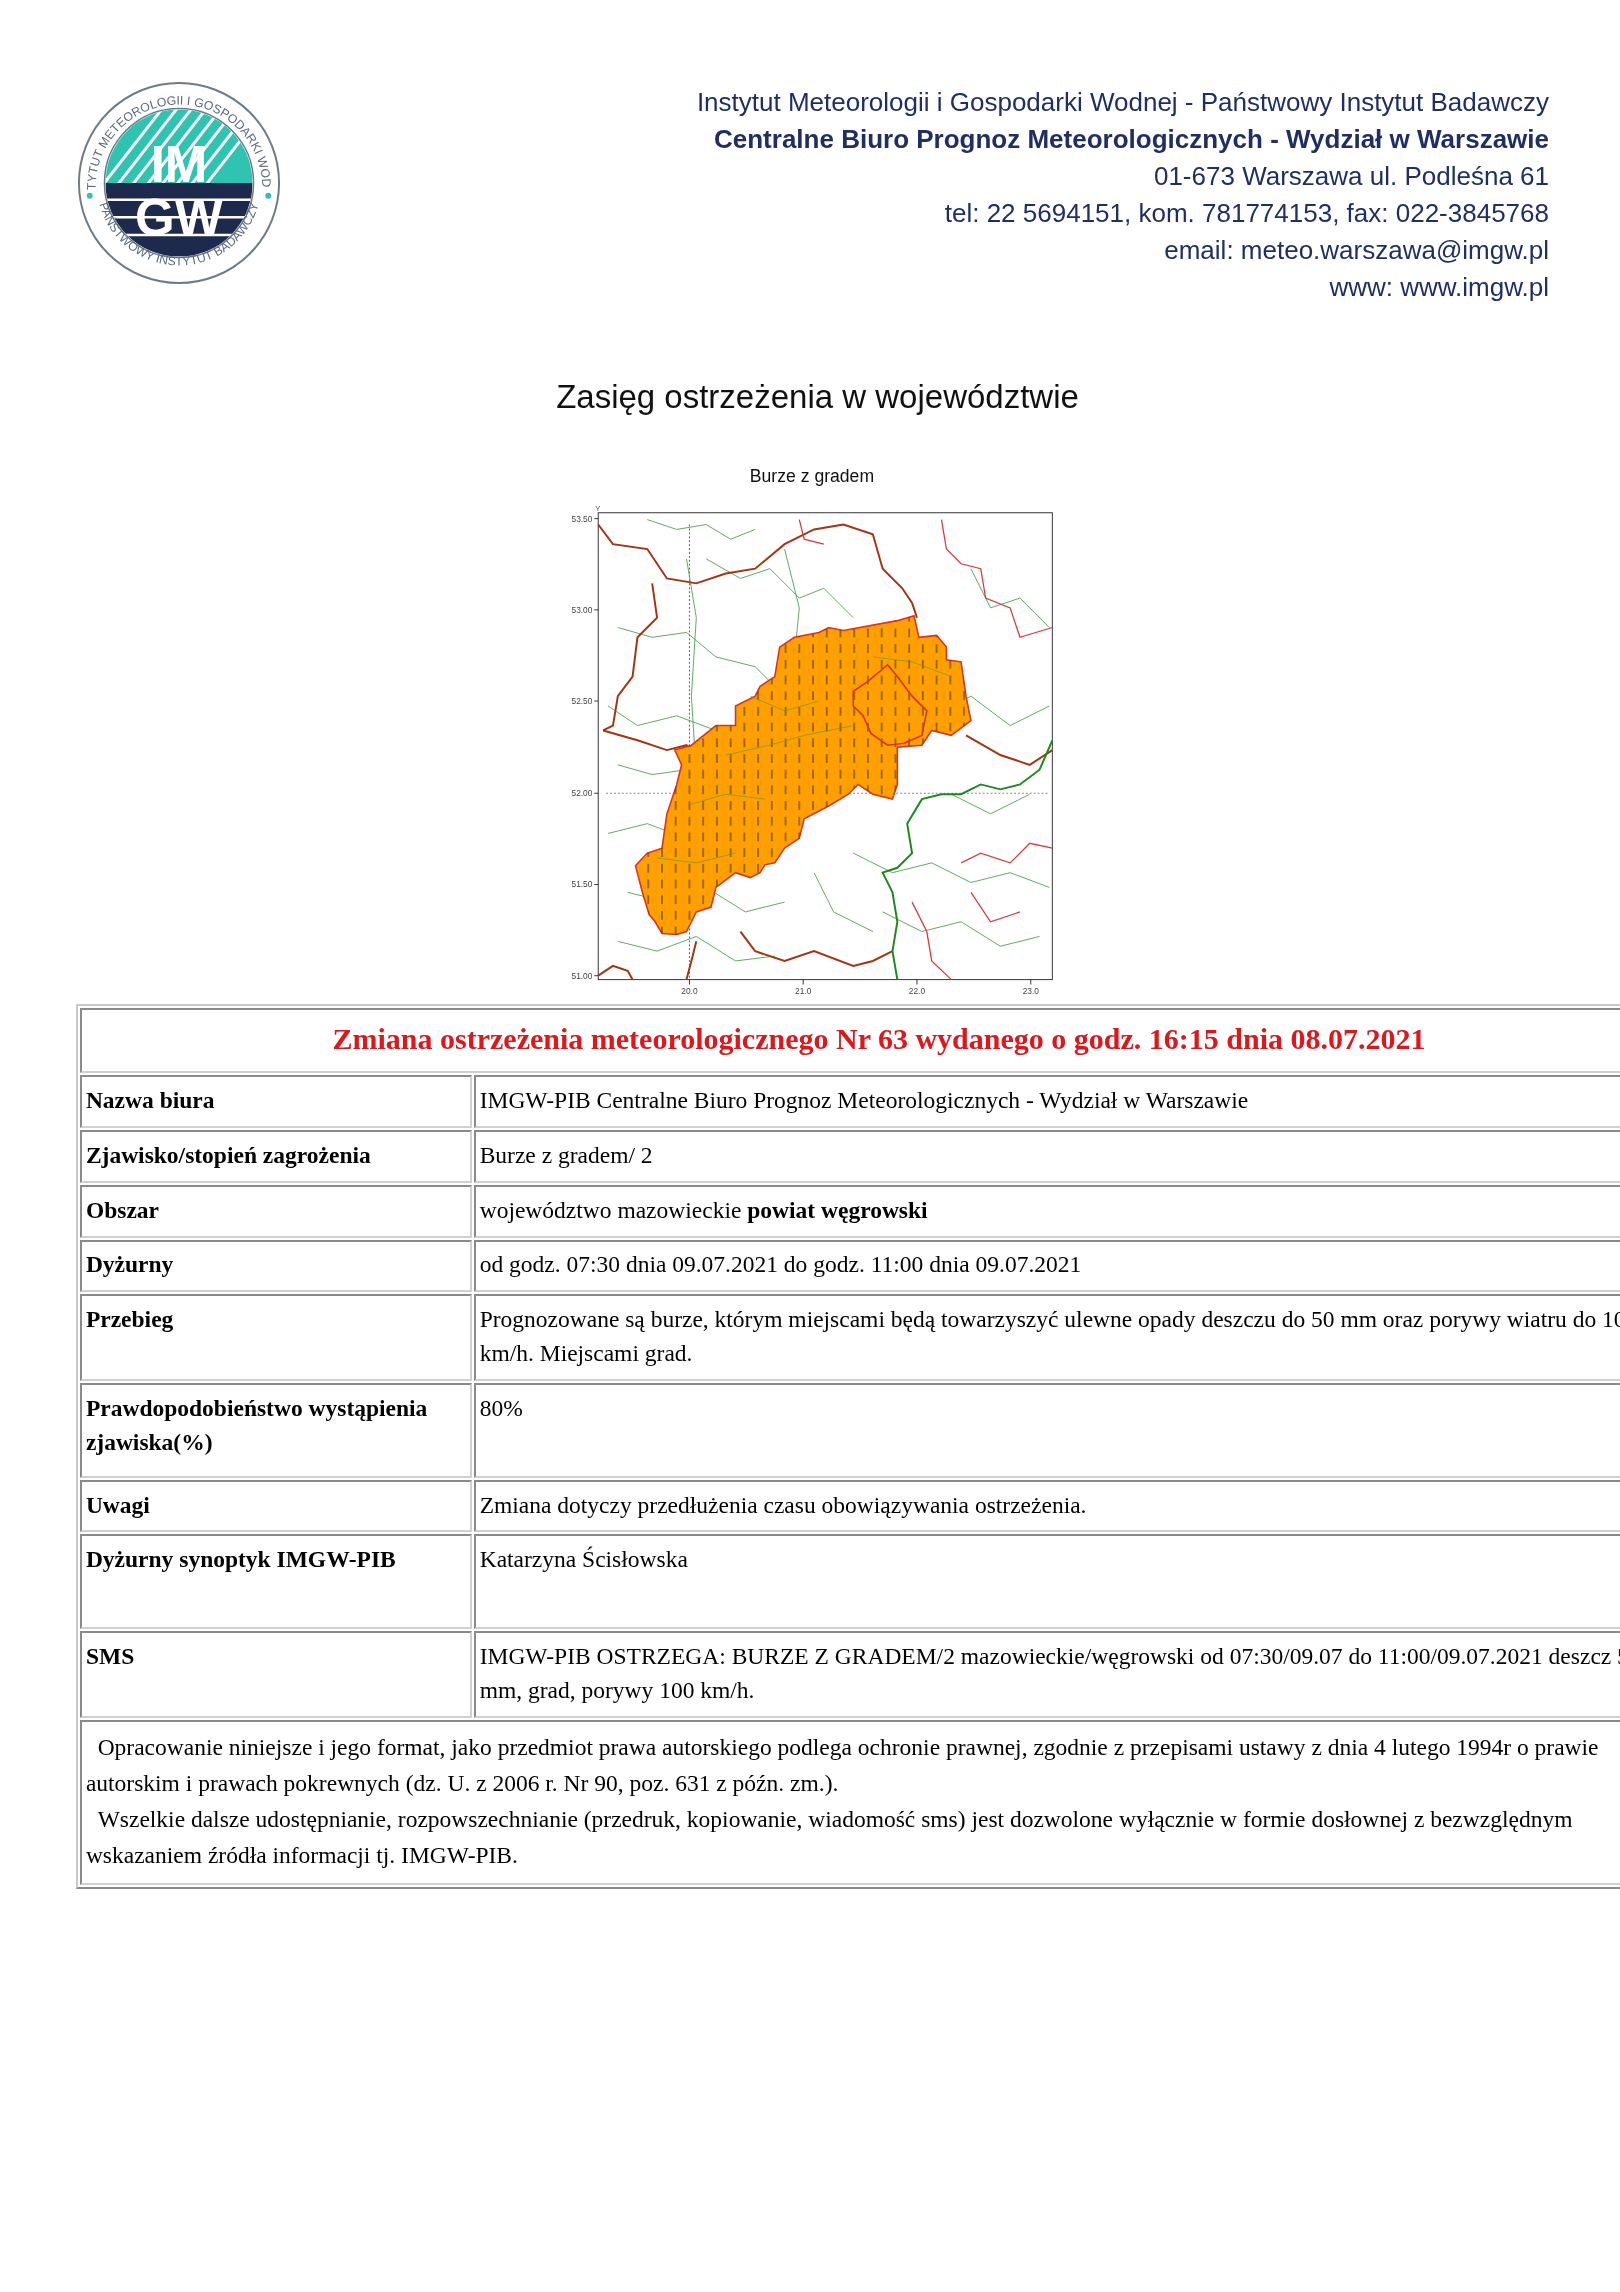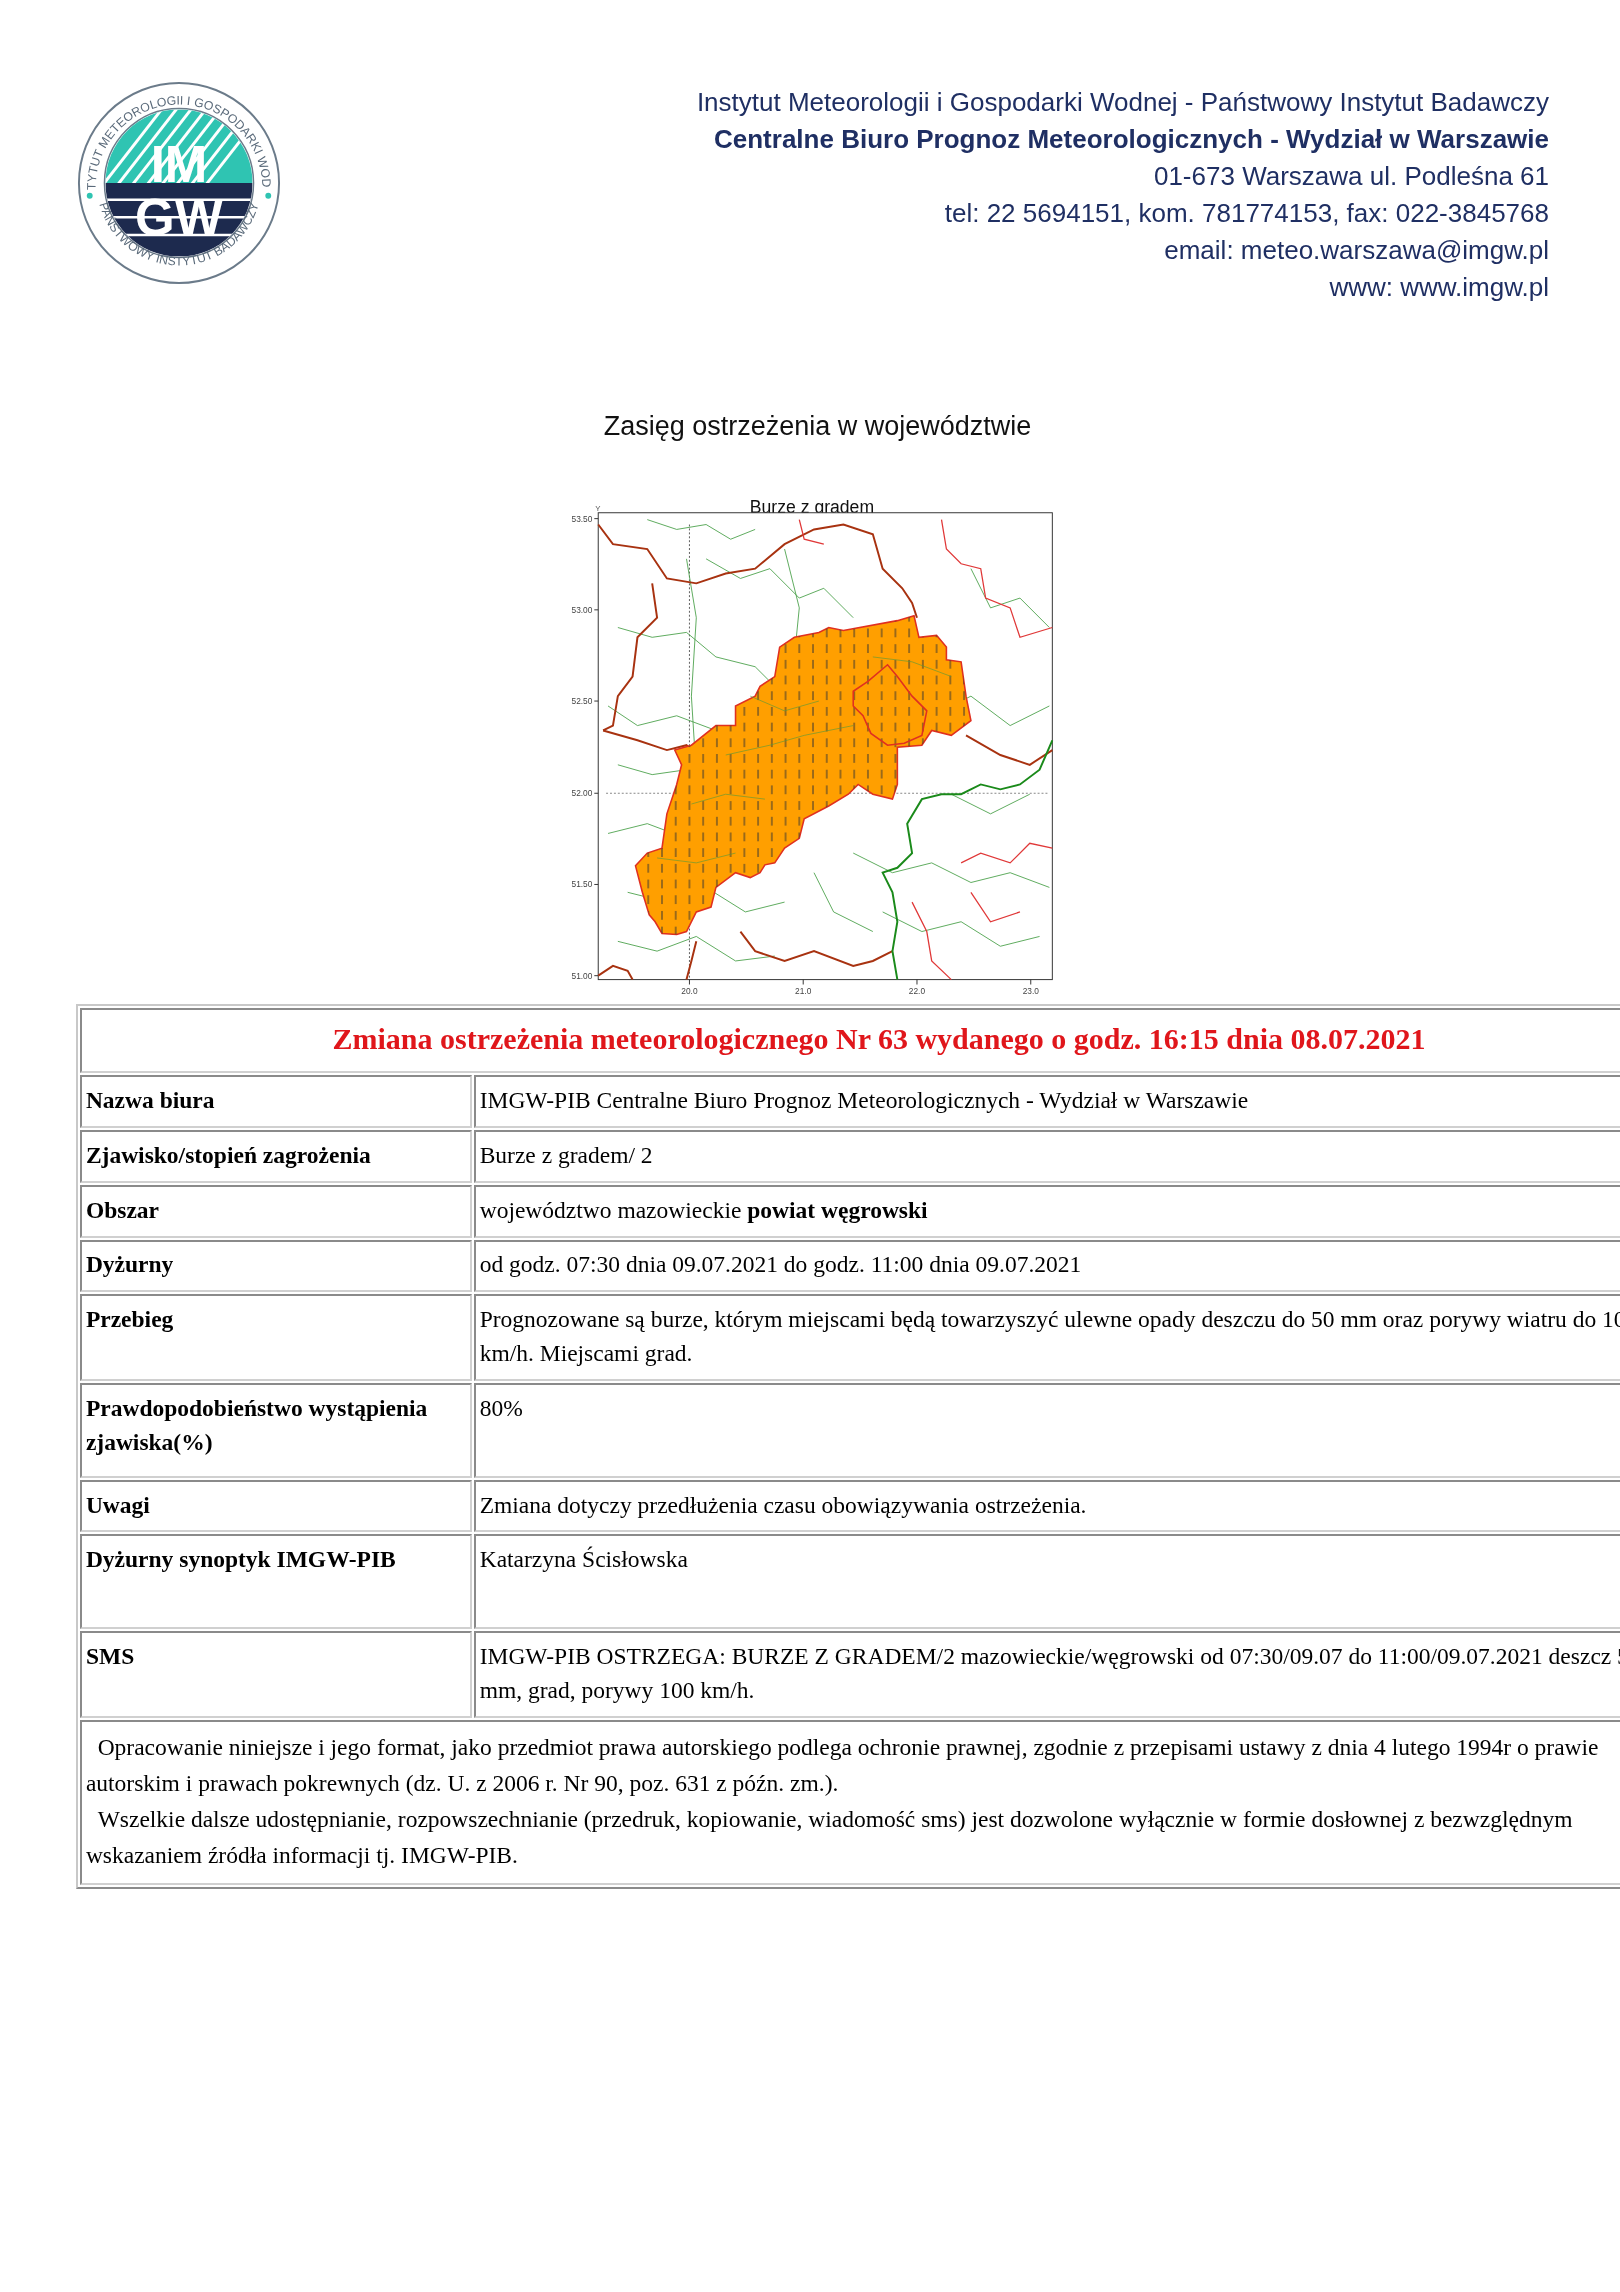--- a/index.html
+++ b/index.html
@@ -1,21 +1,21 @@
 <!DOCTYPE html>
 <html><head>
 <meta charset="utf-8">
 <style>
   html, body { margin: 0; padding: 0; background: #ffffff; }
   body { width: 1620px; height: 2293px; position: relative; overflow: hidden; }
   .header-logo { position: absolute; left: 76px; top: 80px; width: 206px; height: 206px; }
   .header-text { position: absolute; right: 71px; top: 84px; text-align: right; font-family: "Liberation Sans", sans-serif; color: #1f2f63; font-size: 26px; line-height: 37px; }
   .header-text .bold { font-weight: bold; }
-  .section-title { position: absolute; left: 0; width: 1620px; top: 411px; text-align: center; font-family: "Liberation Sans", sans-serif; font-size: 27px; color: #111; padding-left: 15px; box-sizing: border-box; }
-  .map-title { position: absolute; left: 0; width: 1620px; top: 466px; text-align: center; font-family: "Liberation Sans", sans-serif; font-size: 17.6px; color: #111; padding-left: 3.9px; box-sizing: border-box; margin-top: 31px; }
+  .section-title { position: absolute; left: 0; width: 1620px; top: 378px; text-align: center; font-family: "Liberation Sans", sans-serif; font-size: 33px; color: #111; padding-left: 15px; box-sizing: border-box; }
+  .map-title { position: absolute; left: 0; width: 1620px; top: 466px; text-align: center; font-family: "Liberation Sans", sans-serif; font-size: 17.6px; color: #111; padding-left: 3.9px; box-sizing: border-box; }
   .map-wrap { position: absolute; left: 559px; top: 500px; width: 510px; height: 510px; }
   .warn-table { position: absolute; left: 76px; top: 1004px; width: 1606px; border-collapse: separate; border-spacing: 2.9px; border: 2.9px solid #a9a9a9; border-top-color: #c8c8c8; border-left-color: #c8c8c8; border-right-color: #8a8a8a; border-bottom-color: #8a8a8a; font-family: "Liberation Serif", serif; color: #000; background: #fff; }
   .warn-table td { border: 2px solid #8f8f8f; border-top-color: #8a8a8a; border-left-color: #8a8a8a; border-right-color: #d0d0d0; border-bottom-color: #d0d0d0; vertical-align: top; font-size: 23.5px; line-height: 34px; padding: 5.9px 3.9px 8.8px 3.9px; }
   .warn-table td.title-cell { text-align: center; color: #e0161b; font-weight: bold; font-size: 30px; padding: 11.8px 3.9px 15.7px 3.9px; }
   .warn-table td.label { width: 380px; font-weight: bold; }
   .warn-table td.footer-cell { padding: 7.8px 3.9px 9.8px 3.9px; line-height: 36px; }
   .warn-table tr.tall td { height: 76px; margin-top: 24px; }
   b.em { font-weight: bold; }
 </style>
 </head>

